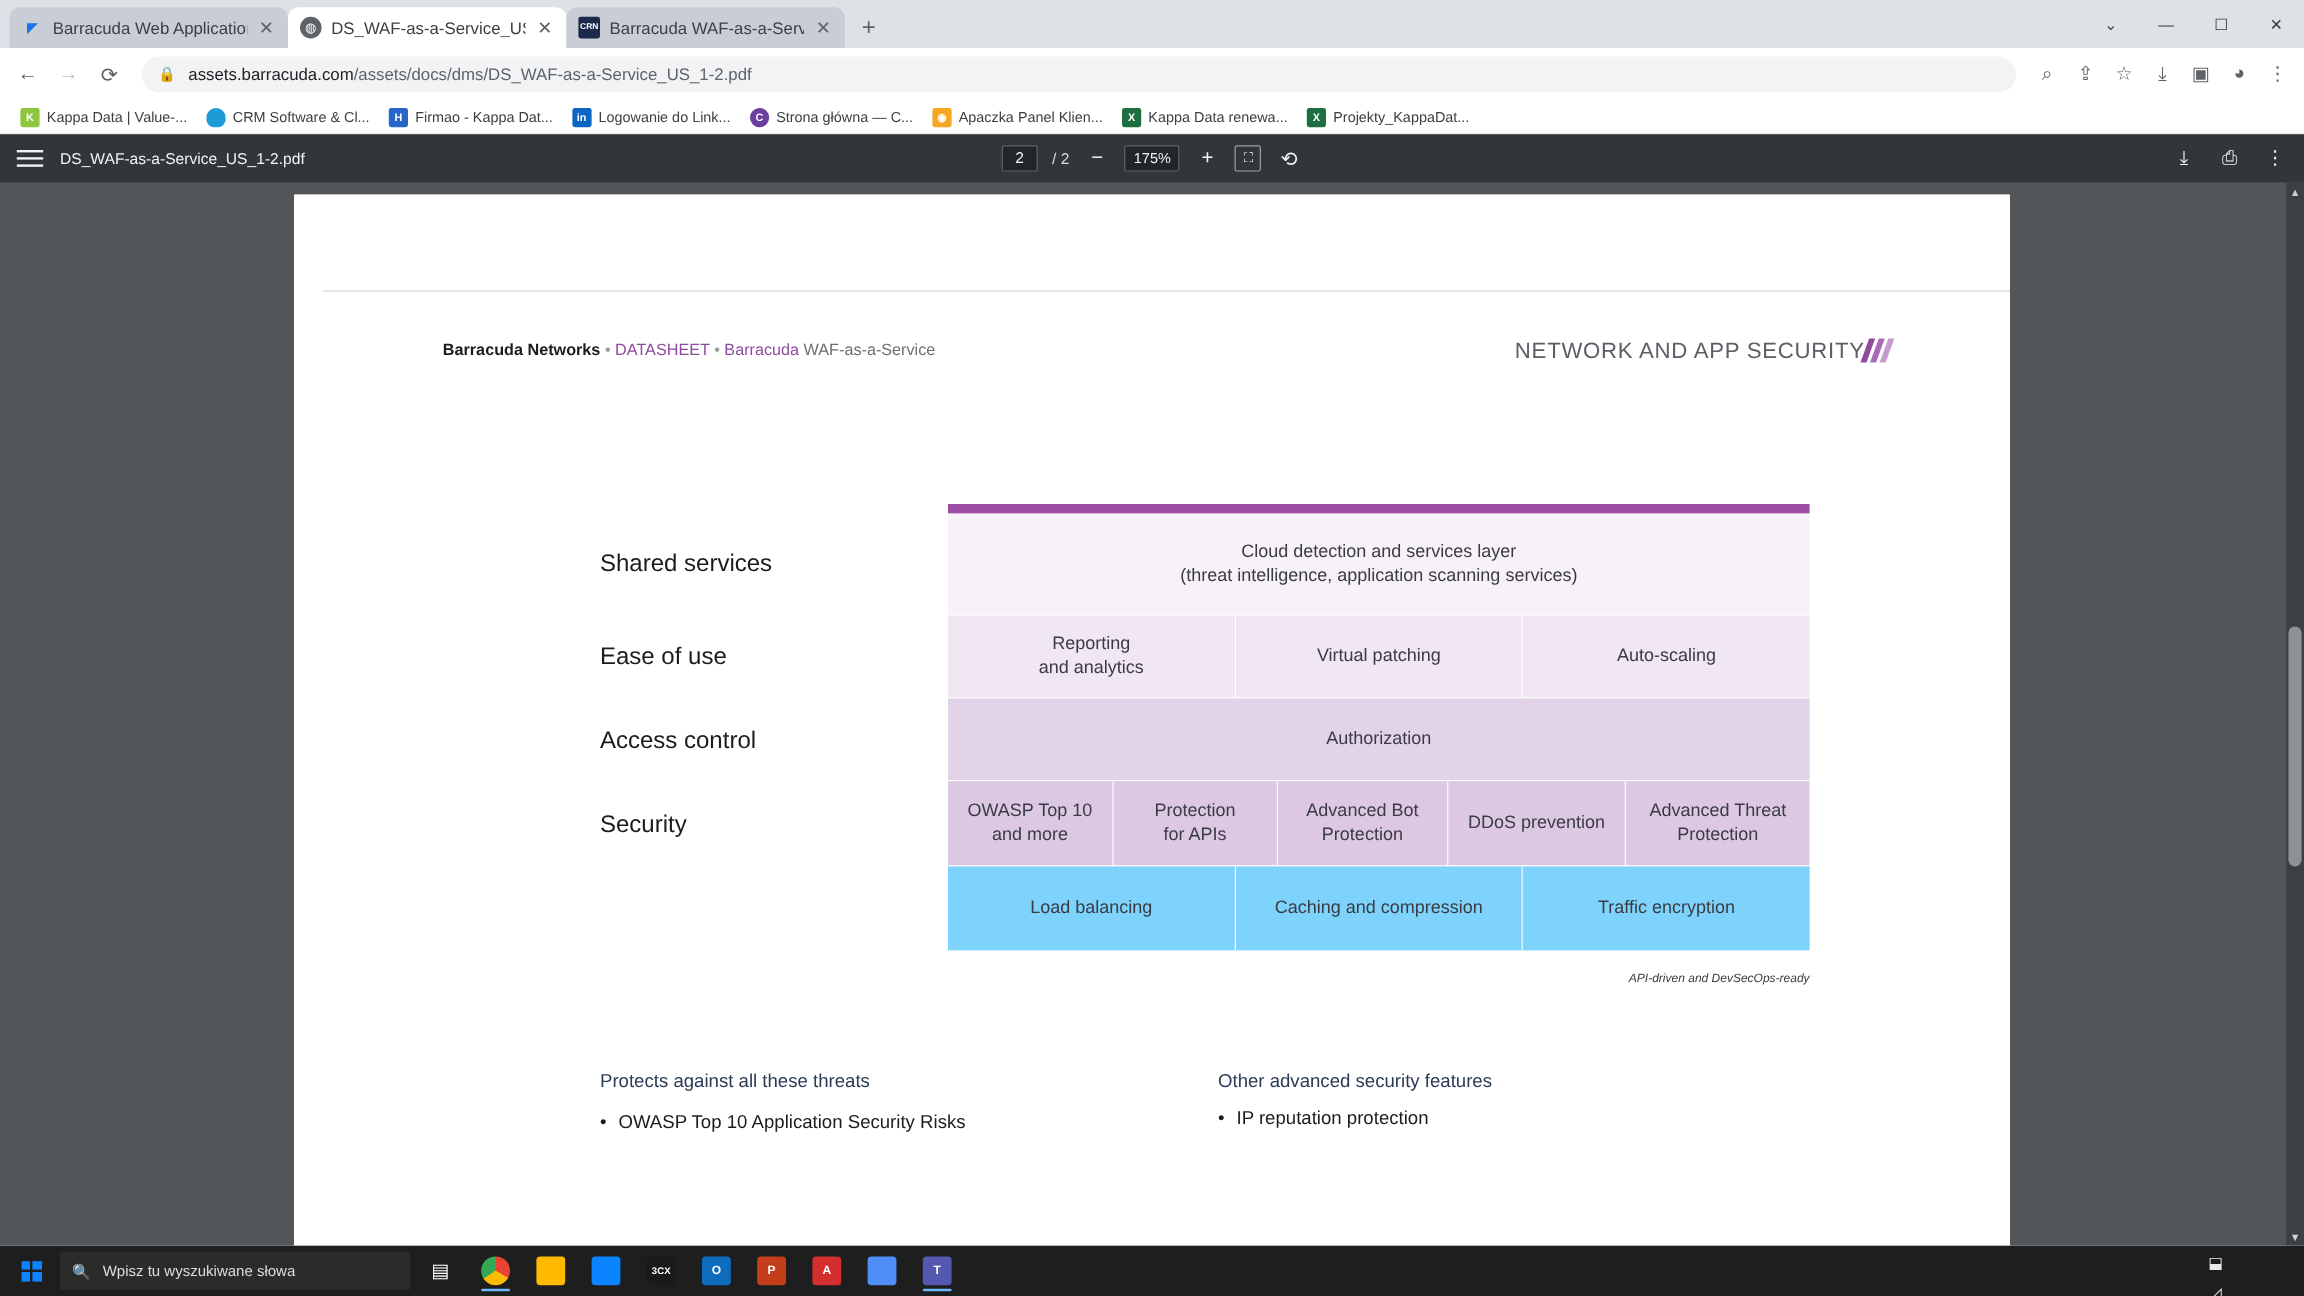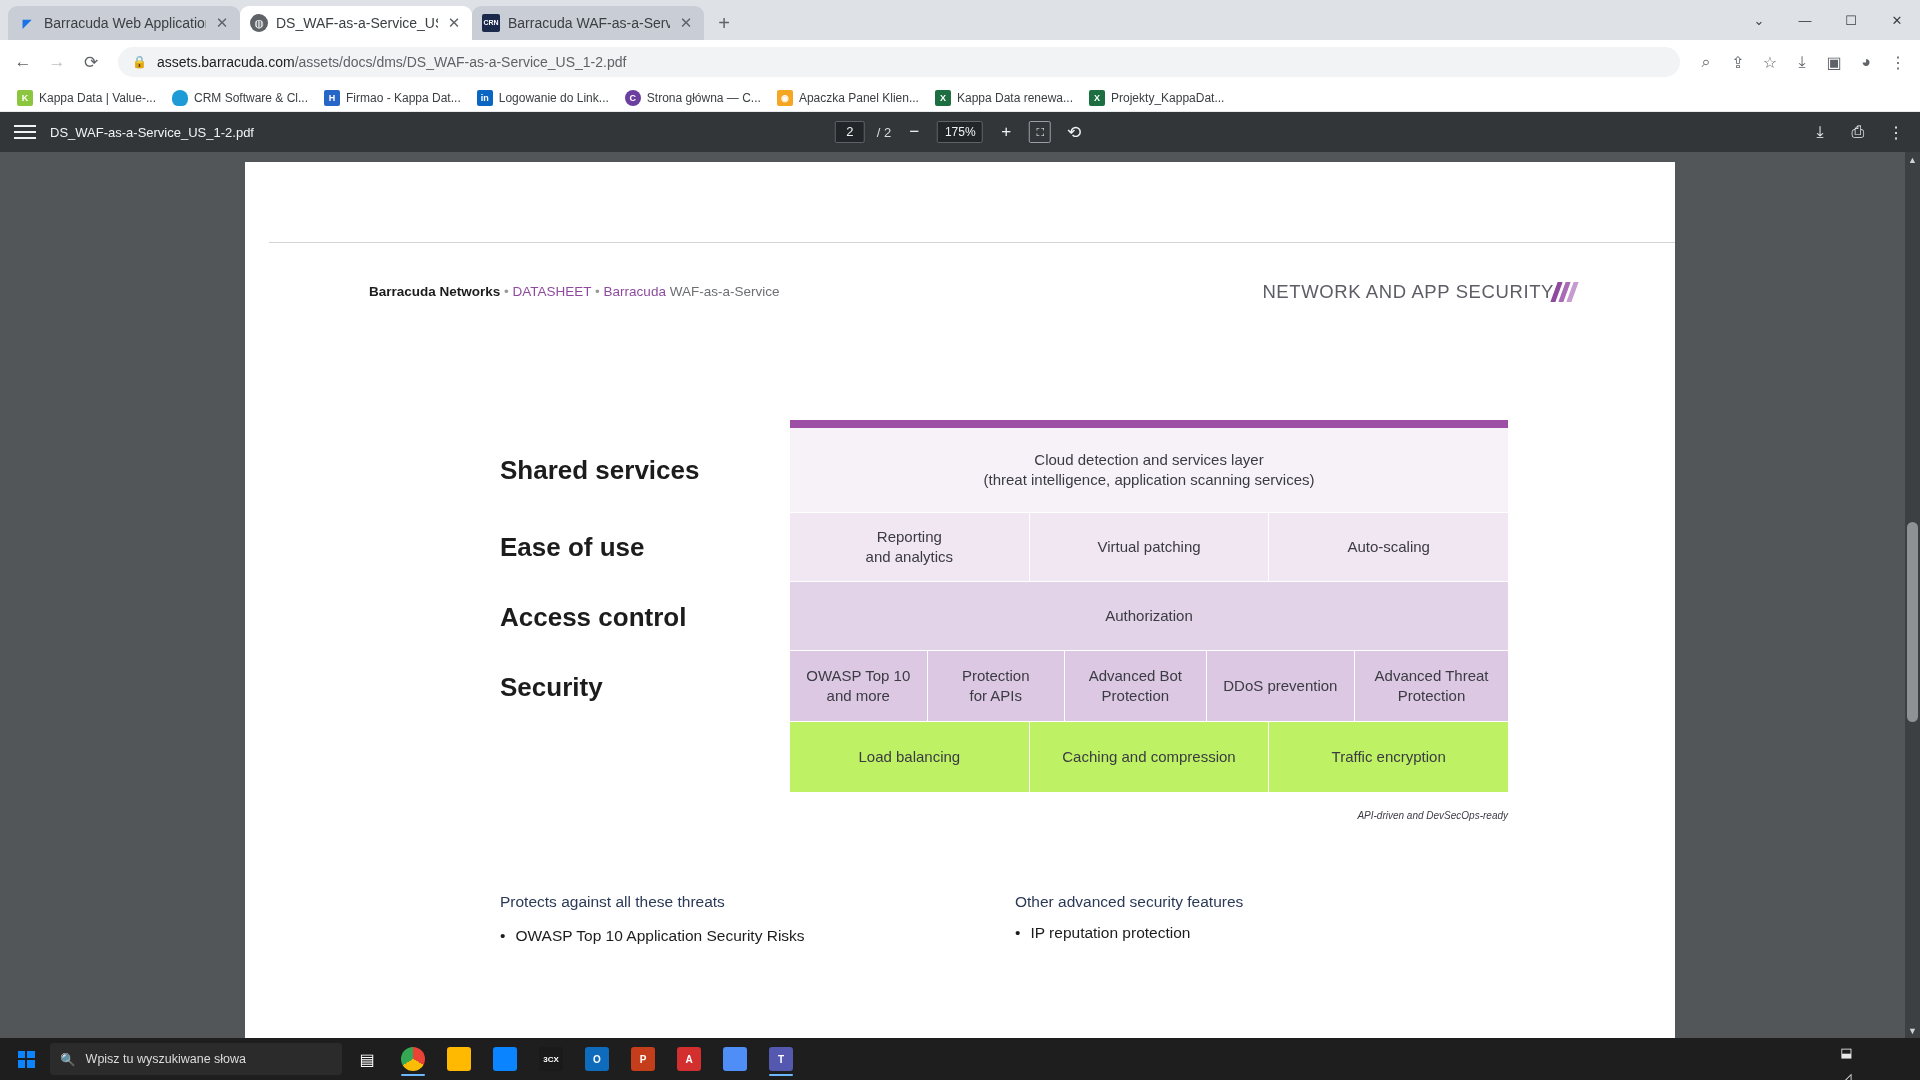--- a/index.html
+++ b/index.html
@@ -123,34 +123,34 @@
   .slashes i { display: block; width: 5px; height: 20px; background: #8e4b9e; }
   .slashes i:nth-child(2){ background:#a86bb5; }
   .slashes i:nth-child(3){ background:#c59bd0; }
 
   .pagegap { height: 22px; }
 
   
   .diagram-page { padding: 80px 0 0 0; }
   .diagram { display: flex; margin-left: 225px; }
   .dg-labels { width: 320px; }
-  .dg-label { display: flex; align-items: center; font-weight: bold;
-              font-size: 26px; color: #1c1c1c; padding-left: 30px; }
+  .dg-label { display: flex; align-items: center; font-weight: normal;
+              font-size: 20px; color: #1c1c1c; padding-left: 30px; }
   .dg-grid { width: 718px; }
   .topbar { height: 8px; background: #9c4fa5; }
   .row { display: flex; }
   .cell { display: flex; align-items: center; justify-content: center;
           text-align: center; font-size: 15px; color: #3b3b43;
           line-height: 1.35; border-right: 1.5px solid #fff; }
   .cell:last-child { border-right: none; }
   .row.r1 .cell { background: #f7f2f8; }
   .row.r2 .cell { background: #f0e7f3; }
   .row.r3 .cell { background: #e3d3e8; }
   .row.r4 .cell { background: #dcc8e3; }
-  .row.r5 .cell { background: #bef264; }
+  .row.r5 .cell { background: #7dd3fc; }
   .row.r2, .row.r3, .row.r4, .row.r5 { border-top: 1.5px solid #fff; }
 
   .caption { font-style: italic; font-size: 10px; color: #3b3b43;
              text-align: right; width: 718px; margin-left: 545px; margin-top: 18px; }
 
   .lists { display: flex; margin-left: 255px; margin-top: 72px; gap: 85px; }
   .list-col { width: 430px; }
   .list-h { font-weight: normal; font-size: 15.5px; color: #2b3a57; margin-bottom: 16px; }
   .list-h.b { margin-bottom: 13px; }
   .list-item { font-size: 15.5px; color: #1c1c1c; display: flex; gap: 10px; }

